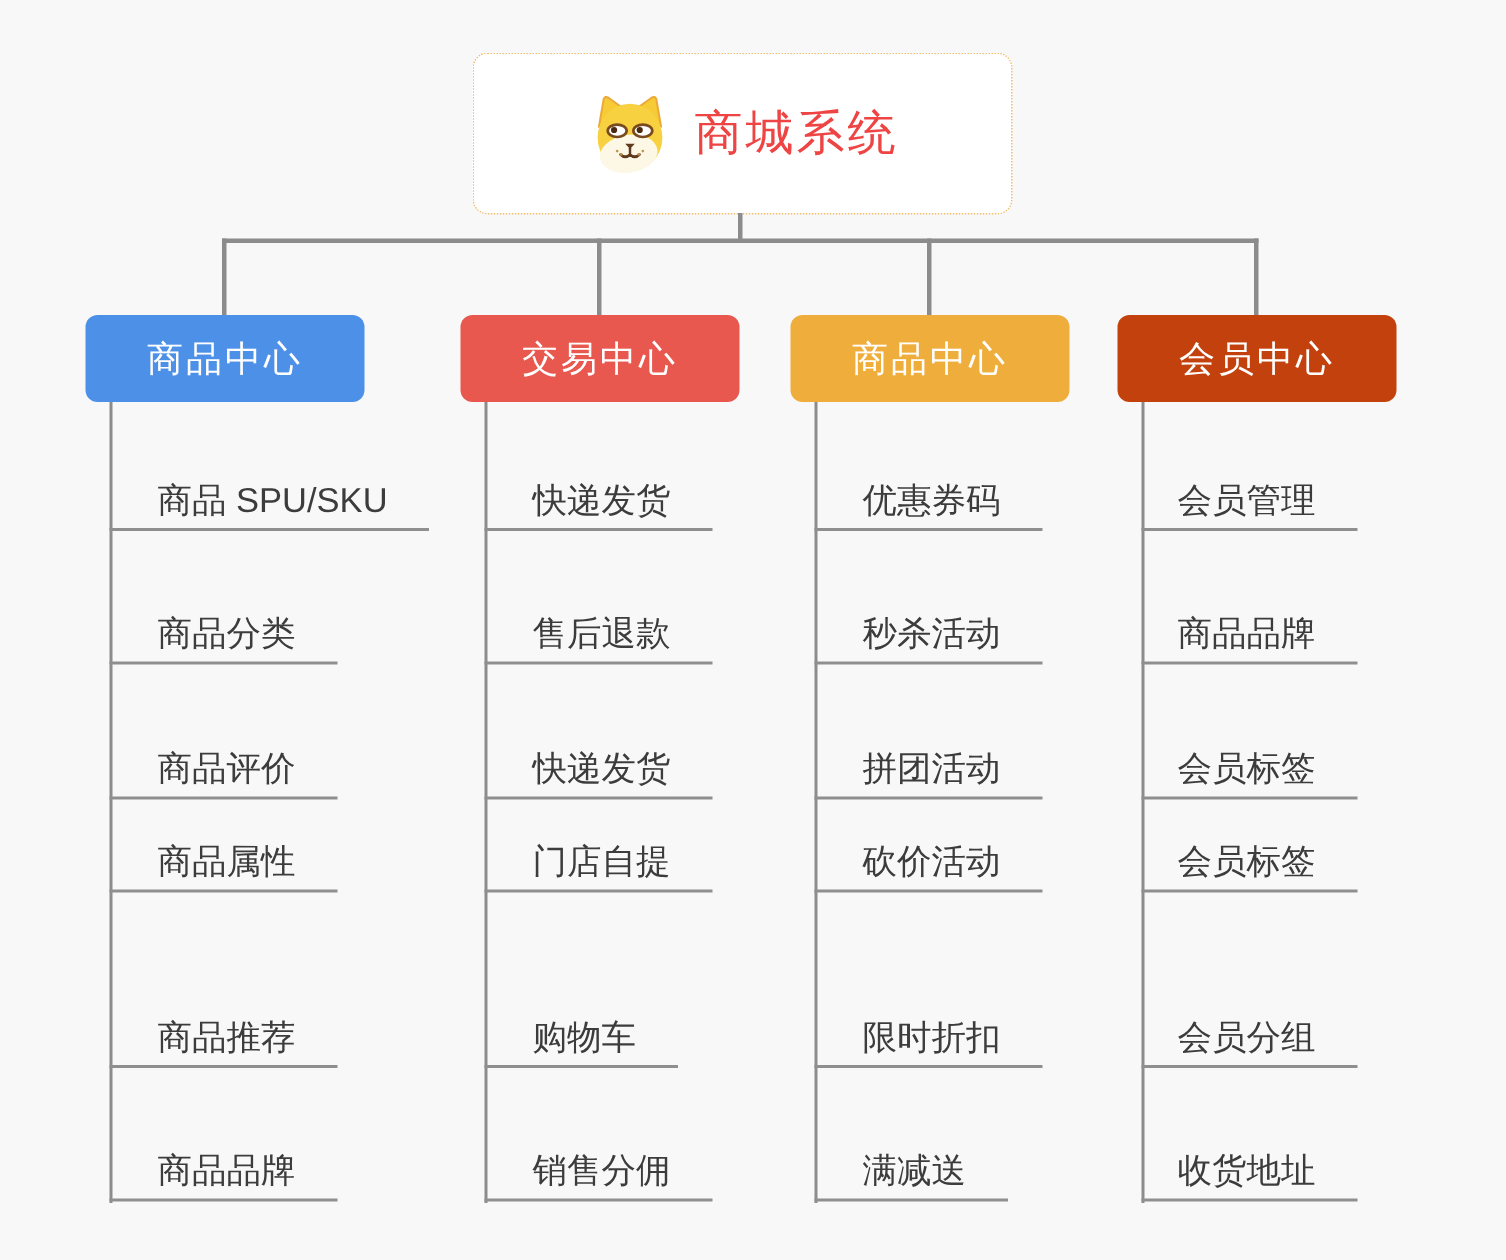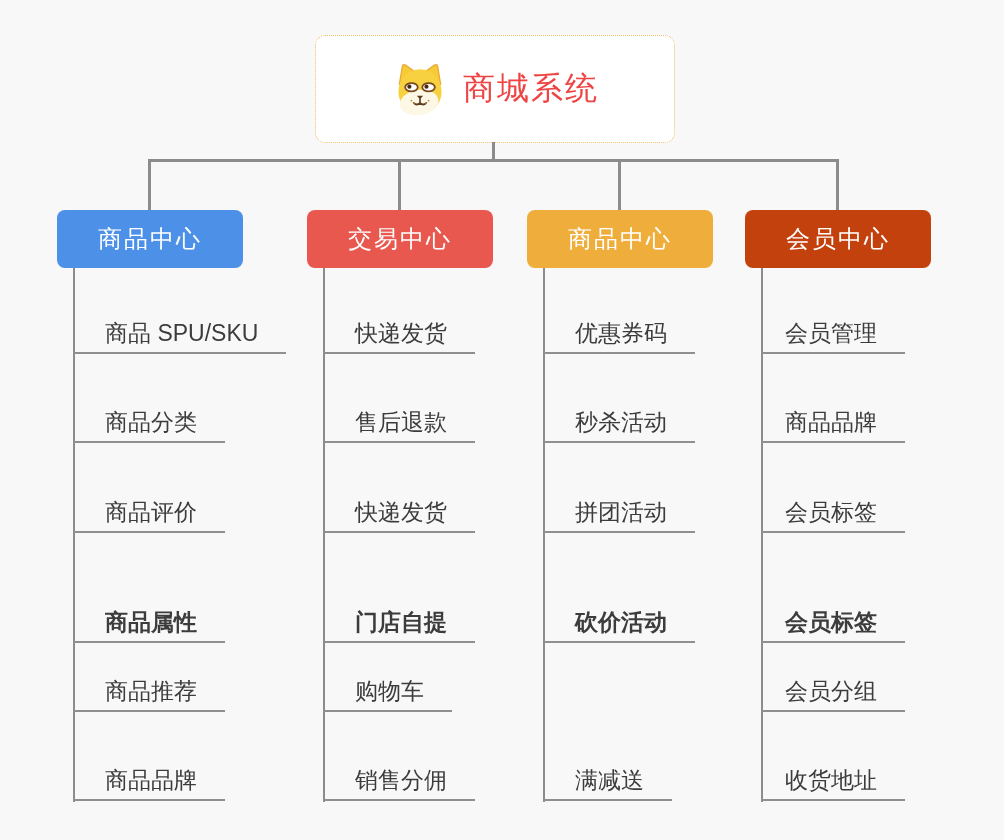--- a/index.html
+++ b/index.html
@@ -46,21 +46,21 @@
     padding-left:32px;padding-right:28px;
     border-bottom:2px solid #8F8F8F;
     display:flex;align-items:flex-end;
     white-space:nowrap;
   }
   .item-label{
     font-size:23px;color:#3C3C3C;line-height:1;margin-bottom:7px;
   }
   .item.col0{left:73px;} .item.col1{left:323px;} .item.col2{left:543px;} .item.col3{left:761px;padding-left:24px;}
   .item.row0{top:306px;} .item.row1{top:395px;} .item.row2{top:485px;}
-  .item.row3{top:595px;font-weight:bold;} .item.row4{top:664px;} .item.row5{top:753px;}
+  .item.row3{top:547px;} .item.row4{top:664px;} .item.row5{top:753px;}
 
   .dog-icon{display:block;}
 </style>
 </head>
 <body>
 
 <div class="canvas">
 
   <div class="root-node">
     <svg class="dog-icon" width="58" height="54" viewBox="0 0 64 60" aria-hidden="true">
@@ -151,20 +151,23 @@
     </div>
   <div class="item col2 row1">
       <span class="item-label">秒杀活动</span>
     </div>
   <div class="item col2 row2">
       <span class="item-label">拼团活动</span>
     </div>
   <div class="item col2 row3">
       <span class="item-label">砍价活动</span>
     </div>
+  <div class="item col2 row4">
+      <span class="item-label">限时折扣</span>
+    </div>
   <div class="item col2 row5">
       <span class="item-label">满减送</span>
     </div>
 
   <div class="item col3 row0">
       <span class="item-label">会员管理</span>
     </div>
   <div class="item col3 row1">
       <span class="item-label">商品品牌</span>
     </div>

